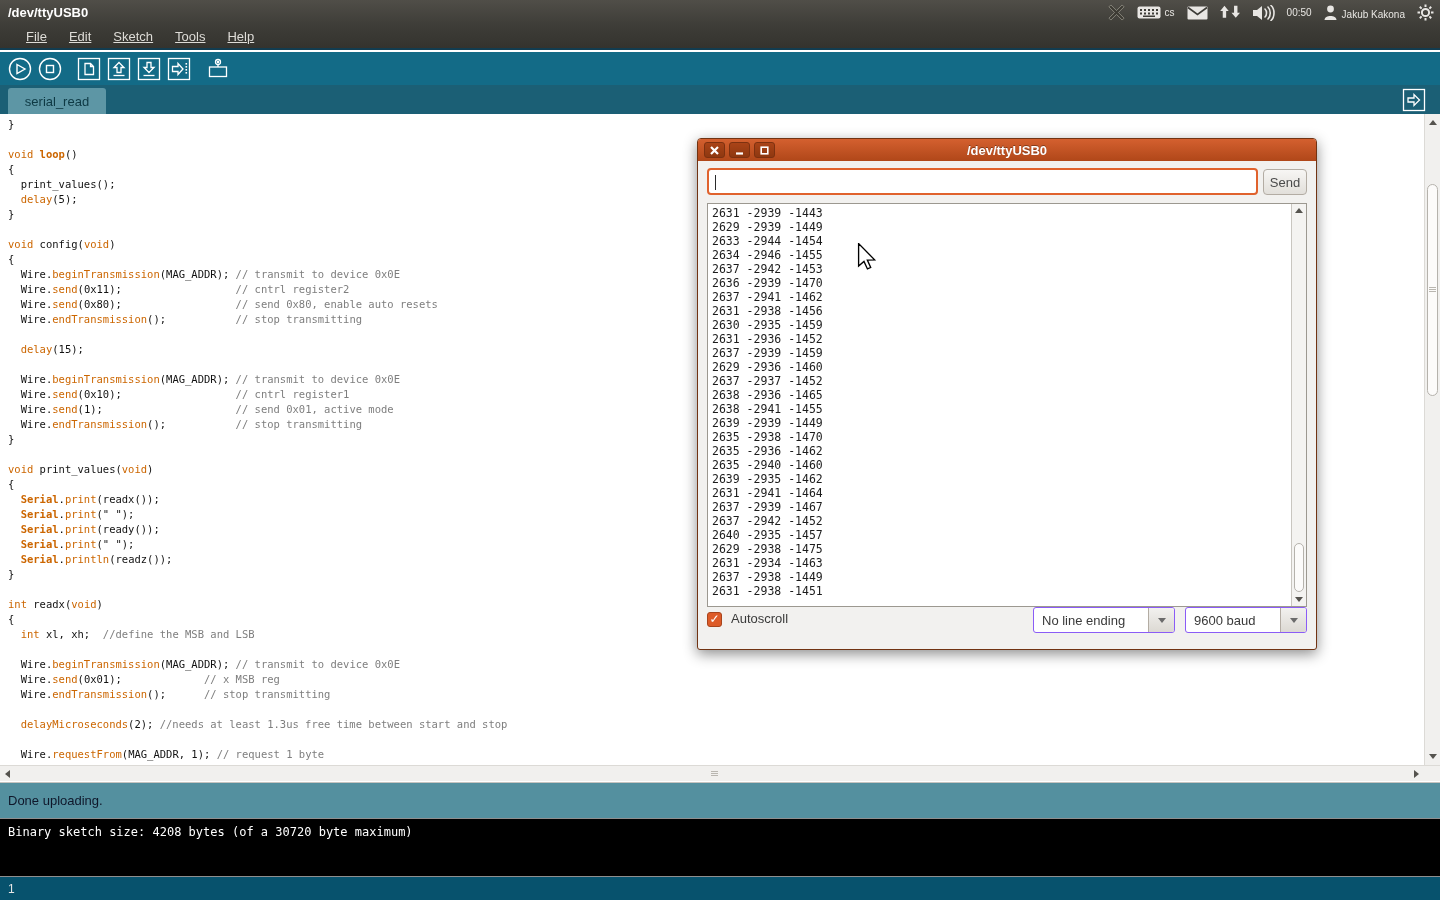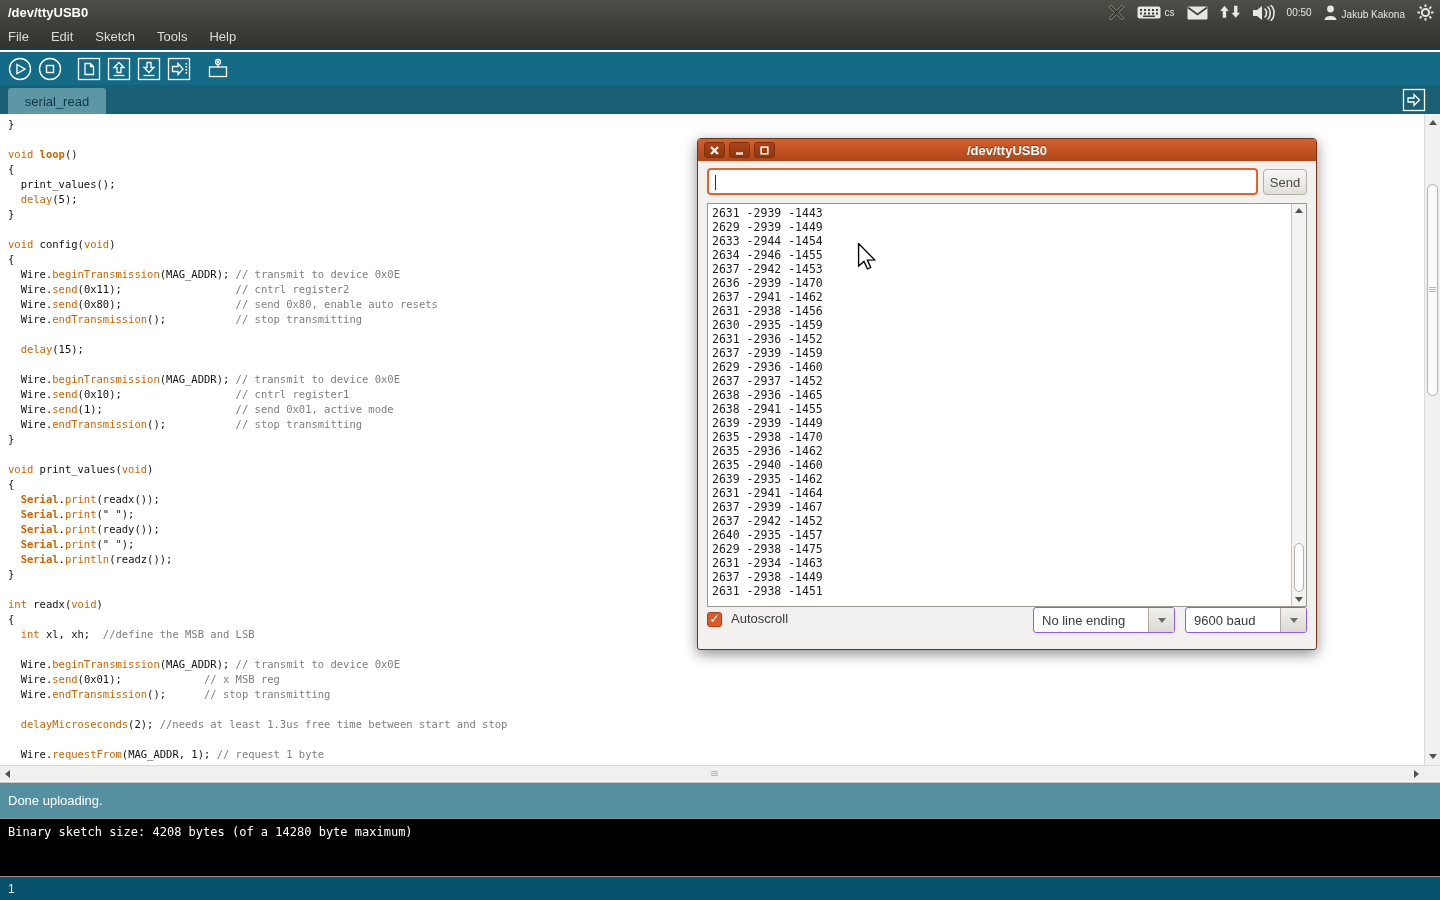--- a/index.html
+++ b/index.html
@@ -12,21 +12,21 @@
              background:linear-gradient(#504e48,#3e3d38);display:flex;align-items:center;z-index:30;}
   .panel-title{color:#fff;font-weight:bold;font-size:13px;margin-left:8px;}
   .tray{position:absolute;right:6px;top:0;height:25px;display:flex;align-items:center;gap:12px;
         color:#e8e6e3;font-size:10px;}
   .tray svg{display:block;}
   .tray-label{color:#e8e6e3;}
 
   
   .menu-bar{position:absolute;top:25px;left:0;width:1440px;height:25px;
             background:linear-gradient(#3e3d38,#34332e);display:flex;align-items:center;
-            gap:22px;padding-left:8px;color:#dedcd7;font-size:13px;border-bottom:2px solid #123c50;}
+            gap:22px;padding-left:26px;color:#dedcd7;font-size:13px;border-bottom:2px solid #123c50;text-decoration:underline;}
   .menu-item{cursor:default;}
 
   
   .toolbar{position:absolute;top:52px;left:0;width:1440px;height:33px;background:#136b87;
            display:flex;align-items:center;padding-left:6px;gap:3px;}
   .tb-btn{width:27px;height:27px;display:flex;align-items:center;justify-content:center;
           background:transparent;border:none;padding:0;}
   .tb-gap{margin-left:9px;}
 
   
@@ -57,21 +57,21 @@
   .arr-up{border-left:4px solid transparent;border-right:4px solid transparent;border-bottom:5px solid #55534e;}
   .arr-down{border-left:4px solid transparent;border-right:4px solid transparent;border-top:5px solid #55534e;}
   .arr-left{border-top:4px solid transparent;border-bottom:4px solid transparent;border-right:5px solid #55534e;}
   .arr-right{border-top:4px solid transparent;border-bottom:4px solid transparent;border-left:5px solid #55534e;}
   .hscroll{position:absolute;top:765px;left:0;width:1424px;height:16px;background:#f1f0ee;border-top:1px solid #dcdad6;}
   .hgrip{top:50%;left:715px;margin-top:-3px;}
   .scroll-corner{position:absolute;top:765px;right:0;width:16px;height:16px;background:#f1f0ee;border-top:1px solid #dcdad6;}
 
   
   .status-bar{position:absolute;top:782px;left:0;width:1440px;height:36px;background:#54909f;
-              border-top:1px solid #c6c4c0;color:#ffffff;font-size:13px;display:flex;align-items:center;padding-left:8px;}
+              border-top:1px solid #c6c4c0;color:#0f172a;font-size:13px;display:flex;align-items:center;padding-left:8px;}
   .console{position:absolute;top:818px;left:0;width:1440px;height:59px;background:#000;
            border-top:1px solid #8f8f8f;border-bottom:1px solid #8f8f8f;color:#fff;
            font-family:"DejaVu Sans Mono",monospace;font-size:12px;padding:6px 0 0 8px;}
   .bottom-bar{position:absolute;top:877px;left:0;width:1440px;height:23px;background:#07526d;
               color:#e6e6e6;font-size:12px;display:flex;align-items:center;padding-left:8px;}
 
   
   .serial-window{position:absolute;left:697px;top:138px;width:620px;height:512px;background:#f2f1ef;
                  border:1px solid #713312;border-radius:4px 4px 3px 3px;box-shadow:0 4px 14px rgba(0,0,0,.45);z-index:20;}
   .sw-titlebar{position:relative;height:22px;background:linear-gradient(#d4602f,#b04719);
@@ -285,21 +285,21 @@
     <div class="hgrip"></div>
     <div class="arr arr-right" style="right:5px;top:4px;"></div>
   </div>
   <div class="scroll-corner"></div>
 
   <div class="status-bar">
     <span>Done uploading.</span>
   </div>
 
   <div class="console">
-    <span>Binary sketch size: 4208 bytes (of a 14280 byte maximum)</span>
+    <span>Binary sketch size: 4208 bytes (of a 30720 byte maximum)</span>
   </div>
 
   <div class="bottom-bar">
     <span>1</span>
   </div>
 
   <div class="serial-window">
     <div class="sw-titlebar">
       <div class="sw-buttons">
         <button class="sw-btn">

